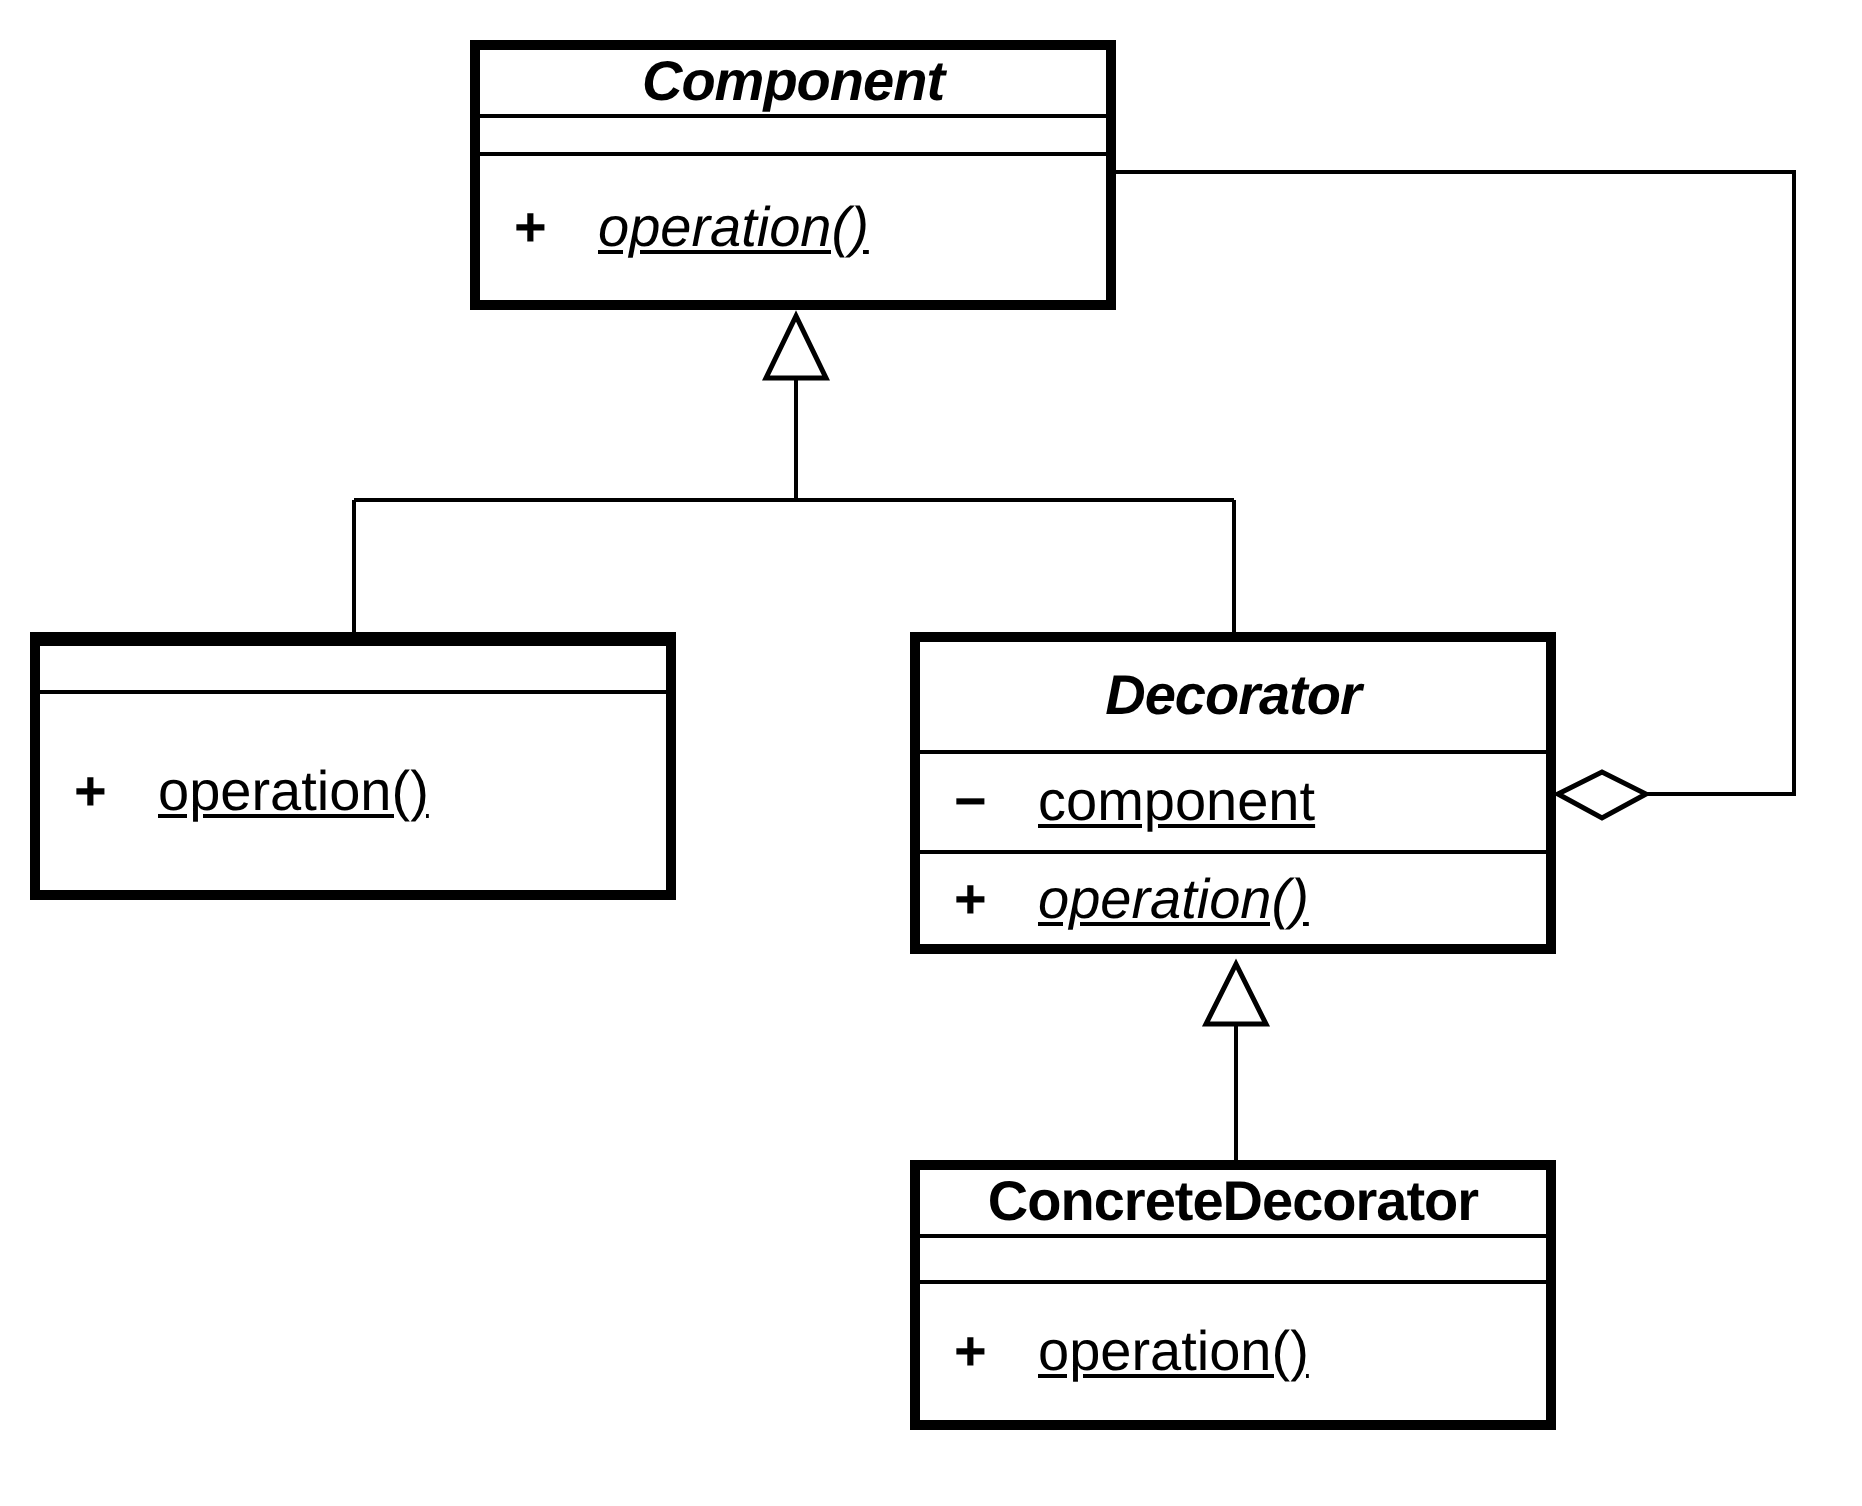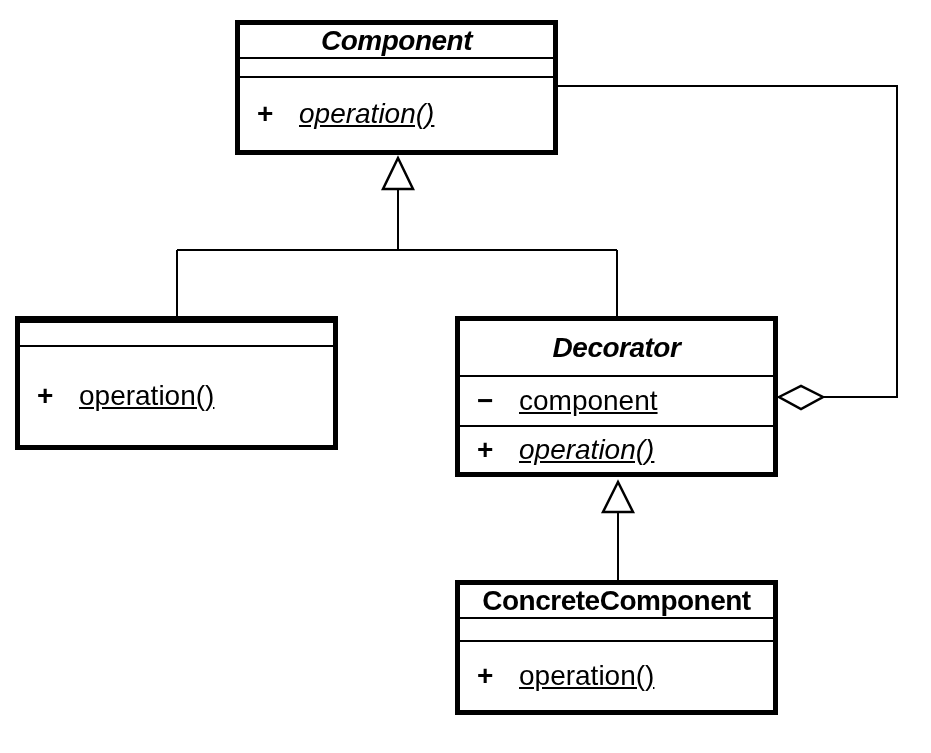--- a/index.html
+++ b/index.html
@@ -109,21 +109,21 @@
     </div>
     <div class="compartment" style="flex:1;">
       <div class="member-row italic">
         <span class="vis">+</span>
         <span class="mname">operation()</span>
       </div>
     </div>
   </div>
 
   <div class="uml-class" style="left:455px; top:580px; width:323px; height:135px;">
-    <div class="uml-title">ConcreteComponent</div>
+    <div class="uml-title">ConcreteDecorator</div>
     <div class="compartment" style="height:23px;"></div>
     <div class="compartment" style="flex:1;">
       <div class="member-row">
         <span class="vis">+</span>
         <span class="mname">operation()</span>
       </div>
     </div>
   </div>
 
 </div>

